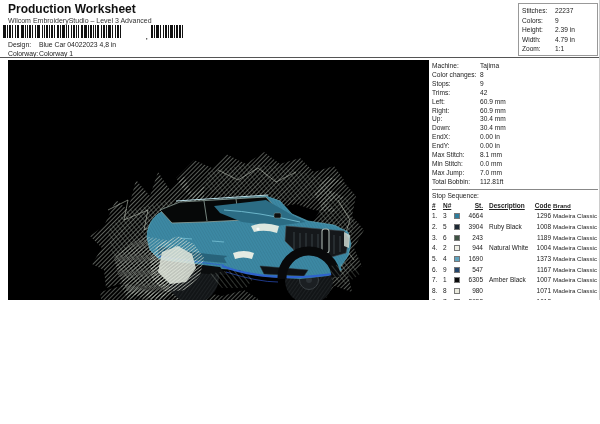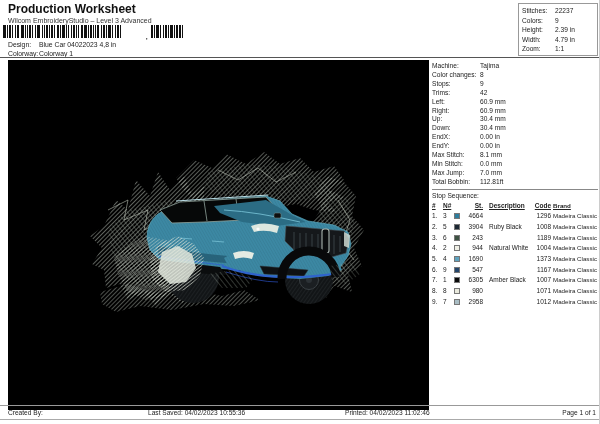--- a/index.html
+++ b/index.html
@@ -1,16 +1,16 @@
 <!DOCTYPE html>
 <html><head>
 <meta charset="utf-8">
 <style>
   html,body{margin:0;padding:0;background:#fff;}
-  .page{position:relative;width:600px;height:424px;background:#fff;overflow:hidden;
+  .page{position:relative;width:600px;height:300px;background:#fff;overflow:hidden;
         font-family:"Liberation Sans", sans-serif;color:#222;box-sizing:border-box;
         border-right:1px solid #ccc;}
   
   .title{position:absolute;left:8px;top:2px;font-size:12px;font-weight:bold;color:#111;}
   .subtitle{position:absolute;left:8px;top:17px;font-size:7px;color:#333;}
   .barcode-wrap{position:absolute;left:2px;top:25px;width:190px;height:15px;}
   .meta{position:absolute;left:8px;top:41px;font-size:6.8px;color:#222;}
   .meta .kv{display:flex;line-height:8.6px;}
   .meta .kv .k{width:31px;}
   

